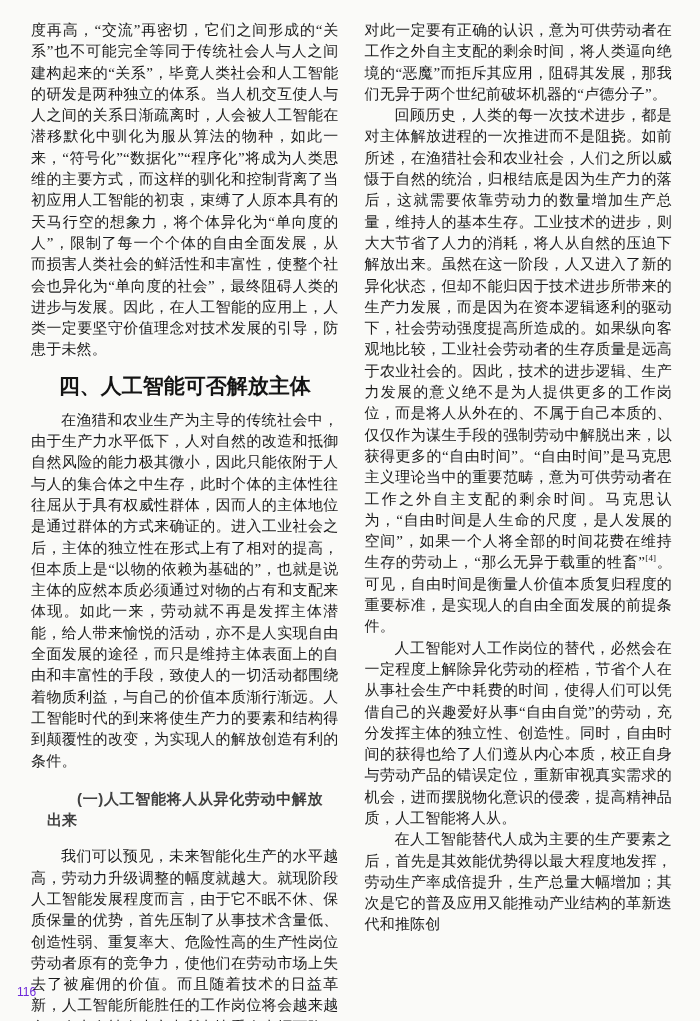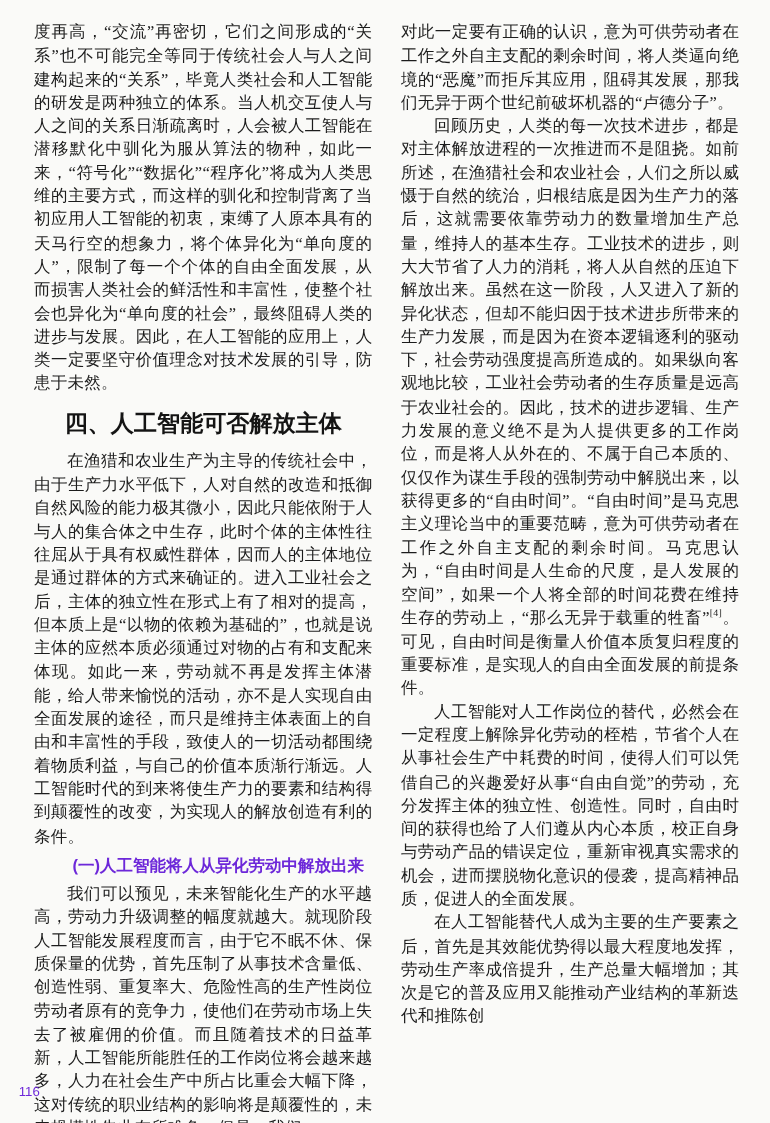--- a/index.html
+++ b/index.html
@@ -40,28 +40,28 @@
   h2.section-heading {
     margin: 14px 0 13px 0;
     font-family: "Liberation Sans", "DejaVu Sans", sans-serif;
     font-weight: bold;
     font-size: 21px;
     line-height: 22px;
     text-align: center;
     color: #141414;
   }
   p.subheading {
-    margin: 5px;
+    margin: 16px;
     font-family: "Liberation Sans", "DejaVu Sans", sans-serif;
     font-weight: bold;
     font-size: 15px;
     line-height: 21.3px;
     text-indent: 2em;
     text-align: justify;
-    color: #6d28d9;
+    color: #404040;
   }
   sup.citation {
     font-size: 9px;
     line-height: 0;
     vertical-align: super;
   }
   .page-number {
     position: absolute;
     left: 17px;
     top: 985px;
@@ -88,21 +88,21 @@
       <p class="body indent">我们可以预见，未来智能化生产的水平越高，劳动力升级调整的幅度就越大。就现阶段人工智能发展程度而言，由于它不眠不休、保质保量的优势，首先压制了从事技术含量低、创造性弱、重复率大、危险性高的生产性岗位劳动者原有的竞争力，使他们在劳动市场上失去了被雇佣的价值。而且随着技术的日益革新，人工智能所能胜任的工作岗位将会越来越多，人力在社会生产中所占比重会大幅下降，这对传统的职业结构的影响将是颠覆性的，未来规模性失业在所难免。但是，我们</p>
     </div>
 
     <div class="column">
       <p class="body">对此一定要有正确的认识，意为可供劳动者在工作之外自主支配的剩余时间，将人类逼向绝境的“恶魔”而拒斥其应用，阻碍其发展，那我们无异于两个世纪前破坏机器的“卢德分子”。</p>
 
       <p class="body indent">
         <span>回顾历史，人类的每一次技术进步，都是对主体解放进程的一次推进而不是阻挠。如前所述，在渔猎社会和农业社会，人们之所以威慑于自然的统治，归根结底是因为生产力的落后，这就需要依靠劳动力的数量增加生产总量，维持人的基本生存。工业技术的进步，则大大节省了人力的消耗，将人从自然的压迫下解放出来。虽然在这一阶段，人又进入了新的异化状态，但却不能归因于技术进步所带来的生产力发展，而是因为在资本逻辑逐利的驱动下，社会劳动强度提高所造成的。如果纵向客观地比较，工业社会劳动者的生存质量是远高于农业社会的。因此，技术的进步逻辑、生产力发展的意义绝不是为人提供更多的工作岗位，而是将人从外在的、不属于自己本质的、仅仅作为谋生手段的强制劳动中解脱出来，以获得更多的“自由时间”。“自由时间”是马克思主义理论当中的重要范畴，意为可供劳动者在工作之外自主支配的剩余时间。马克思认为，“自由时间是人生命的尺度，是人发展的空间”，如果一个人将全部的时间花费在维持生存的劳动上，“那么无异于载重的牲畜”</span><sup class="citation">[4]</sup><span>。可见，自由时间是衡量人价值本质复归程度的重要标准，是实现人的自由全面发展的前提条件。</span>
       </p>
 
-      <p class="body indent">人工智能对人工作岗位的替代，必然会在一定程度上解除异化劳动的桎梏，节省个人在从事社会生产中耗费的时间，使得人们可以凭借自己的兴趣爱好从事“自由自觉”的劳动，充分发挥主体的独立性、创造性。同时，自由时间的获得也给了人们遵从内心本质，校正自身与劳动产品的错误定位，重新审视真实需求的机会，进而摆脱物化意识的侵袭，提高精神品质，促进人的全面发展。</p>
+      <p class="body indent">人工智能对人工作岗位的替代，必然会在一定程度上解除异化劳动的桎梏，节省个人在从事社会生产中耗费的时间，使得人们可以凭借自己的兴趣爱好从事“自由自觉”的劳动，充分发挥主体的独立性、创造性。同时，自由时间的获得也给了人们遵从内心本质，校正自身与劳动产品的错误定位，重新审视真实需求的机会，进而摆脱物化意识的侵袭，提高精神品质，人工智能将人从。</p>
 
 
 
       <p class="body indent">在人工智能替代人成为主要的生产要素之后，首先是其效能优势得以最大程度地发挥，劳动生产率成倍提升，生产总量大幅增加；其次是它的普及应用又能推动产业结构的革新迭代和推陈创</p>
     </div>
 
   </div>
 
   <div class="page-number">116</div>
 </div>

